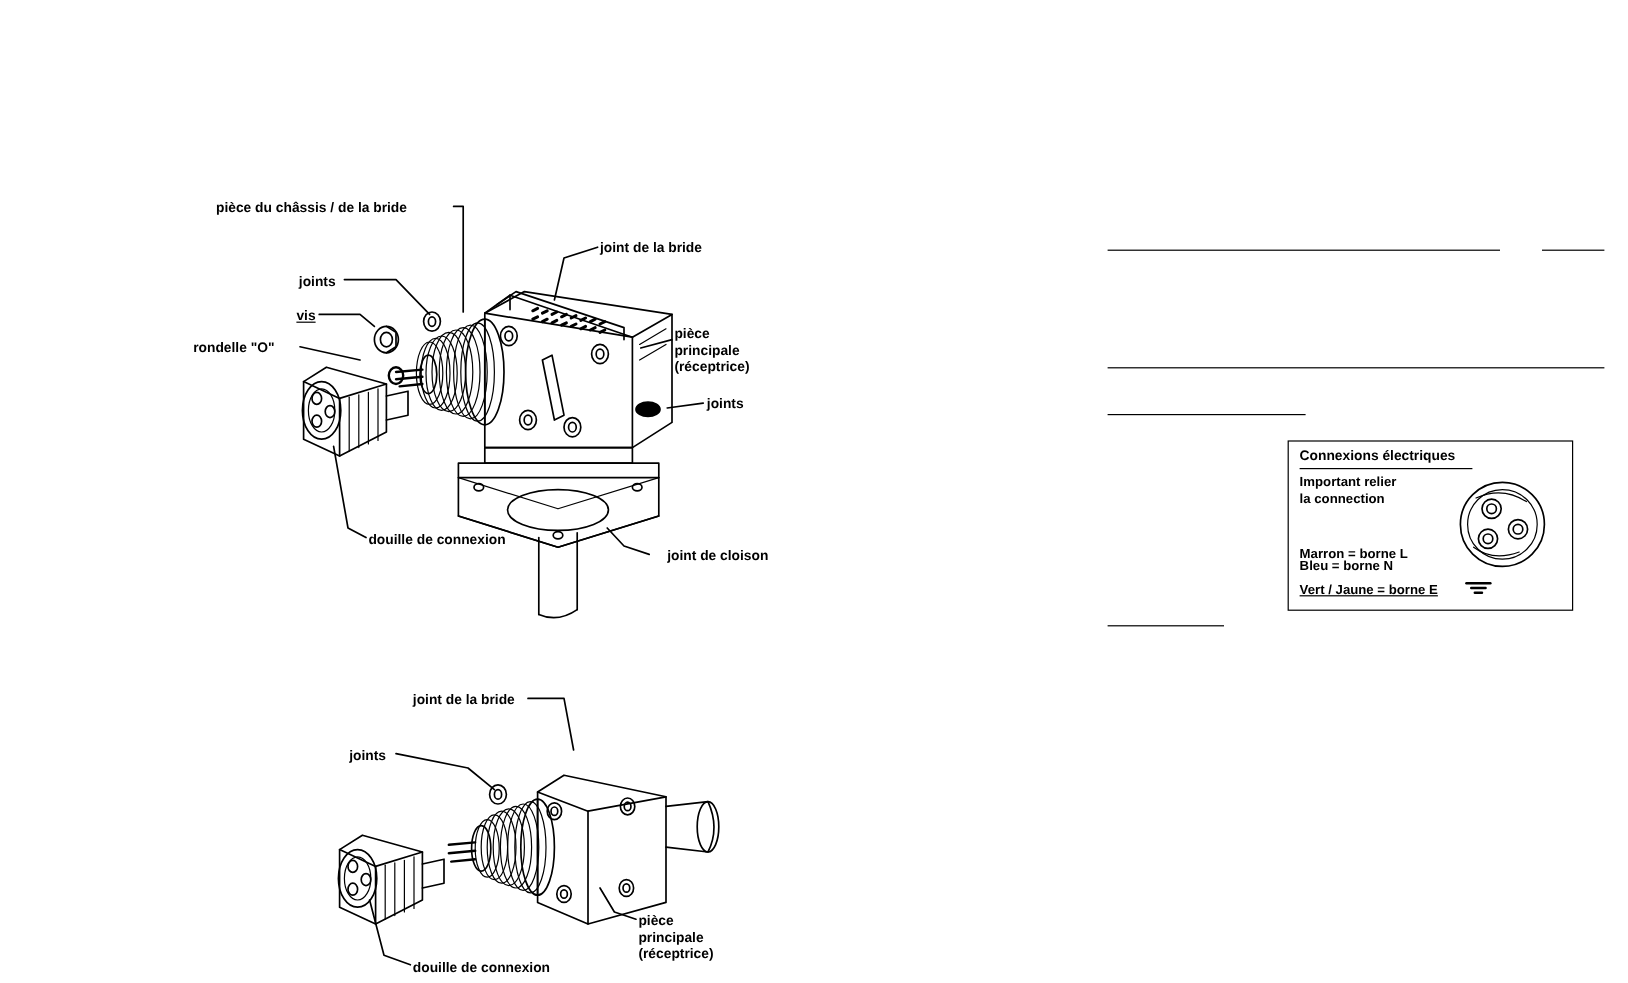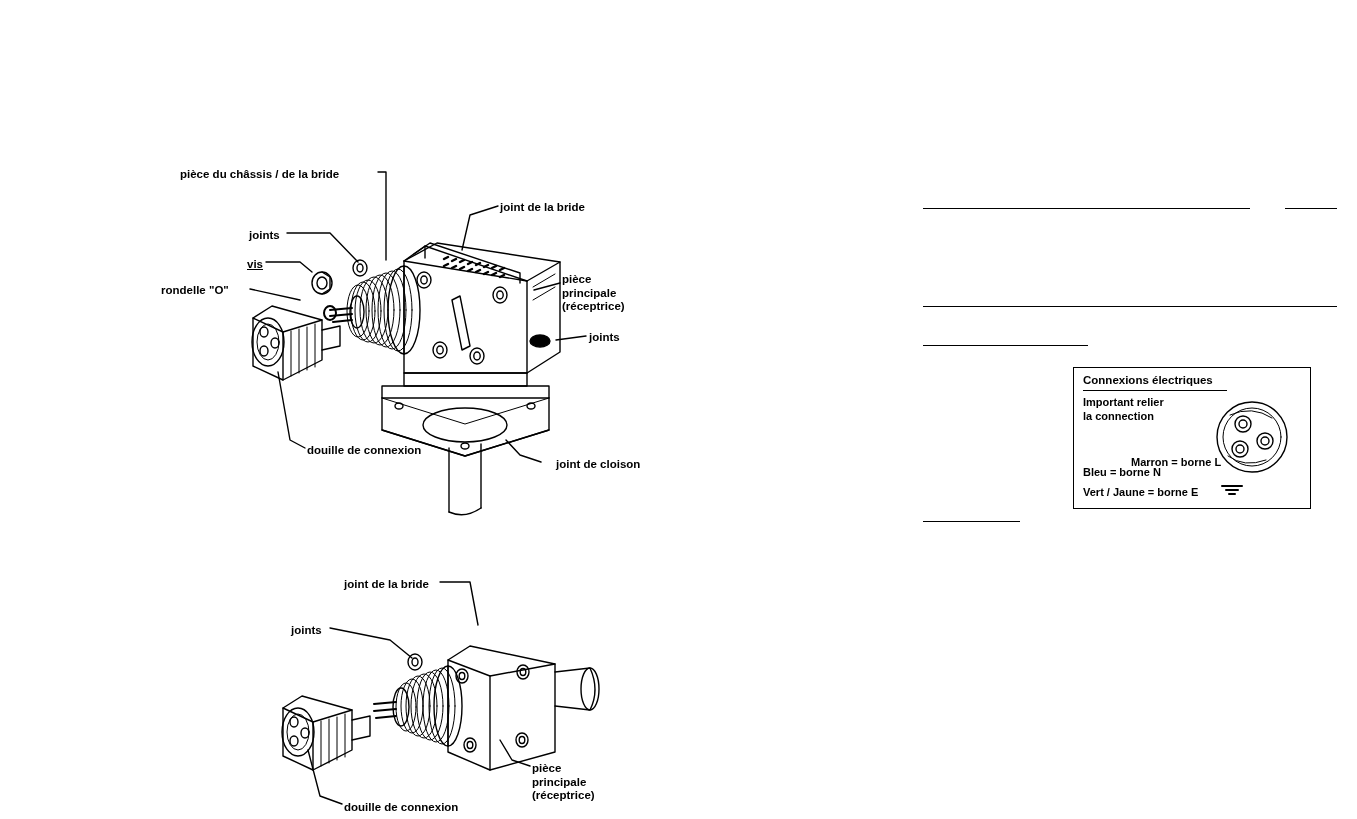--- a/index.html
+++ b/index.html
@@ -65,23 +65,23 @@
   <div class="rule" style="left:1285px; top:208px; width:52px;"></div>
   <div class="rule" style="left:923px; top:306px; width:414px;"></div>
   <div class="rule" style="left:923px; top:345px; width:165px;"></div>
   <div class="rule" style="left:923px; top:521px; width:97px;"></div>
 
   <div class="box" style="left:1073px; top:367px; width:236px; height:140px;"></div>
   <div class="conn-title" style="left:1083px; top:374px;">Connexions électriques</div>
   <div class="rule" style="left:1083px; top:390px; width:144px;"></div>
   <div class="conn-line" style="left:1083px; top:396px;">Important relier
 la connection</div>
-  <div class="conn-line" style="left:1131px; top:456px;">Marron = borne L</div>
+  <div class="conn-line" style="left:1083px; top:456px;">Marron = borne L</div>
   <div class="conn-line" style="left:1083px; top:466px;">Bleu = borne N</div>
-  <div class="conn-line" style="left:1083px; top:486px;">Vert / Jaune = borne E</div>
+  <div class="conn-line" style="left:1083px; top:486px;text-decoration:underline;">Vert / Jaune = borne E</div>
 
   <div class="lbl" style="left:180px; top:168px;">pièce du châssis / de la bride</div>
   <div class="lbl" style="left:249px; top:229px;">joints</div>
   <div class="lbl" style="left:247px; top:258px;text-decoration:underline;">vis</div>
   <div class="lbl" style="left:161px; top:284px;">rondelle "O"</div>
   <div class="lbl" style="left:500px; top:201px;">joint de la bride</div>
   <div class="lbl" style="left:562px; top:273px;">pièce
 principale
 (réceptrice)</div>
   <div class="lbl" style="left:589px; top:331px;">joints</div>

